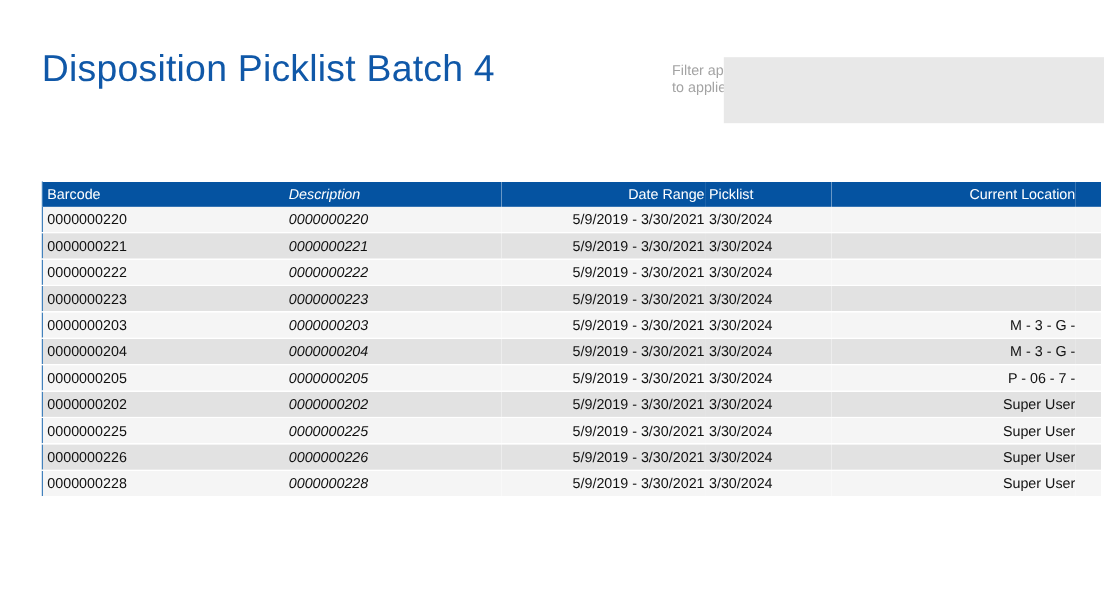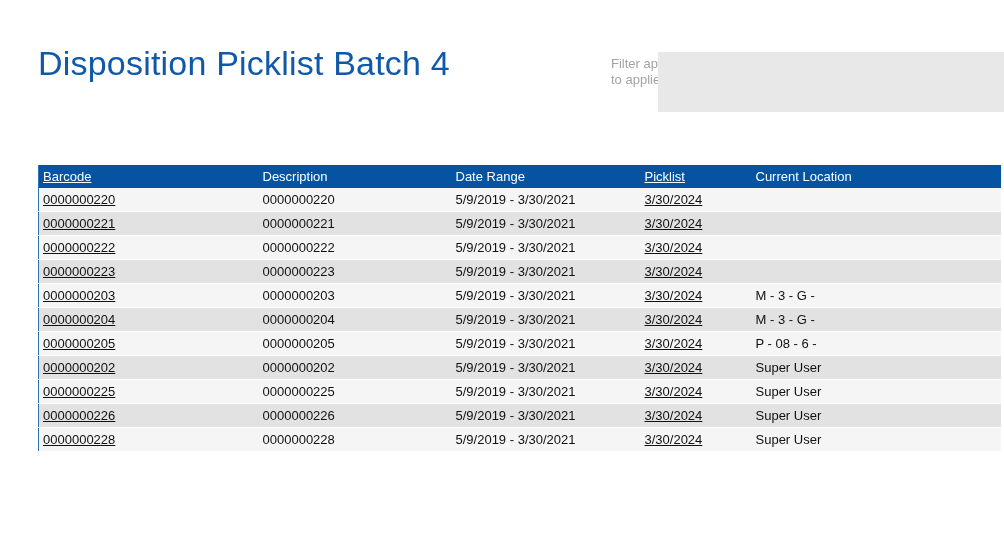--- a/index.html
+++ b/index.html
@@ -34,23 +34,23 @@
     border-bottom:1px solid #ffffff;
   }
   .report-table tbody tr:nth-child(odd) td{background:#f5f5f5;}
   .report-table tbody tr:nth-child(even) td{background:#e2e2e2;}
   .col-barcode{width:221px;}
   .col-desc{width:196px;}
   .col-range{width:185px;}
   .col-sched{width:115px;}
   .col-loc{width:222px;}
   .col-fill{width:23px;}
-  .al{text-align:left;padding-left:4px !important;text-decoration:underline;}
-  .al2{text-align:left;padding-left:3px !important;}
-  .ac{text-align:left;}
+  .al{text-align:left;padding-left:4px !important;}
+  .al2{text-align:left;padding-left:3px !important;font-style:italic;}
+  .ac{text-align:right;}
 </style>
 </head>
 <body>
 
 <div class="report-title">Disposition Picklist Batch 4</div>
 
 <div class="filter-label">
   <span>Filter applied</span><br>
   <span>to applied:</span>
 </div>
@@ -123,21 +123,21 @@
         <td class="ac">5/9/2019 - 3/30/2021</td>
         <td class="al">3/30/2024</td>
         <td class="ac">M - 3 - G -</td>
         <td class="al"></td>
       </tr>
       <tr>
         <td class="al">0000000205</td>
         <td class="al2">0000000205</td>
         <td class="ac">5/9/2019 - 3/30/2021</td>
         <td class="al">3/30/2024</td>
-        <td class="ac">P - 08 - 6 -</td>
+        <td class="ac">P - 06 - 7 -</td>
         <td class="al"></td>
       </tr>
       <tr>
         <td class="al">0000000202</td>
         <td class="al2">0000000202</td>
         <td class="ac">5/9/2019 - 3/30/2021</td>
         <td class="al">3/30/2024</td>
         <td class="ac">Super User</td>
         <td class="al"></td>
       </tr>

